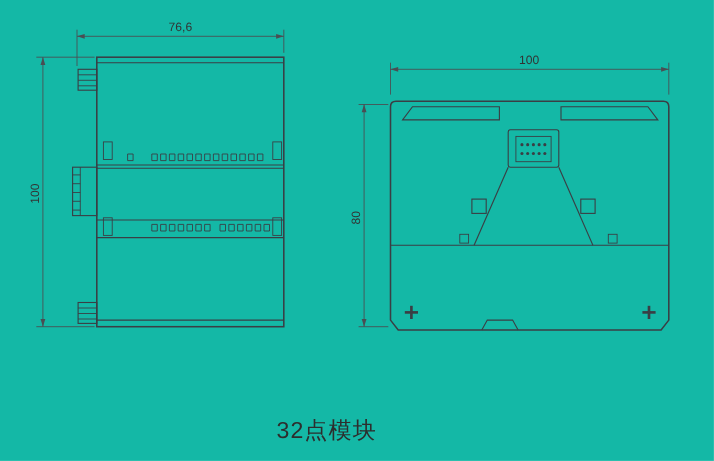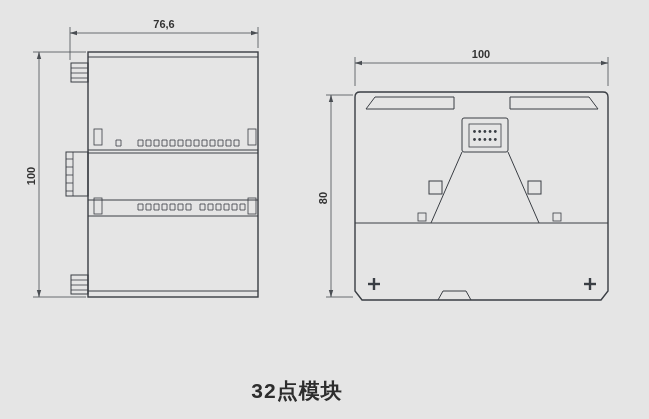--- a/index.html
+++ b/index.html
@@ -1,23 +1,22 @@
 <!DOCTYPE html>
 <html><head>
 <meta charset="utf-8">
 <style>
   * { margin: 0; padding: 0; box-sizing: border-box; }
   html, body { background: #ffffff; font-family: "Liberation Sans", sans-serif; }
   .canvas {
     position: relative;
     width: 649px;
     height: 419px;
-    background: #e5e5e5;
+    background: #14b8a6;
     overflow: hidden;
-    font-weight: bold;
   }
   svg { display: block; }
   .ol  { fill: none; stroke: #3a3e44; stroke-width: 1.4; stroke-linejoin: miter; }
   .dt  { fill: none; stroke: #3a3e44; stroke-width: 1; }
   .thin{ fill: none; stroke: #3a3e44; stroke-width: 0.8; }
   .dim { fill: none; stroke: #4a4e53; stroke-width: 0.8; }
   .arr { fill: #4a4e53; stroke: none; }
   .pin { fill: #3a3e44; stroke: none; }
   .cross { fill: none; stroke: #3a3e44; stroke-width: 2.4; }
   .dimtext { font-size: 11px; fill: #333333; font-family: "Liberation Sans", sans-serif; }

